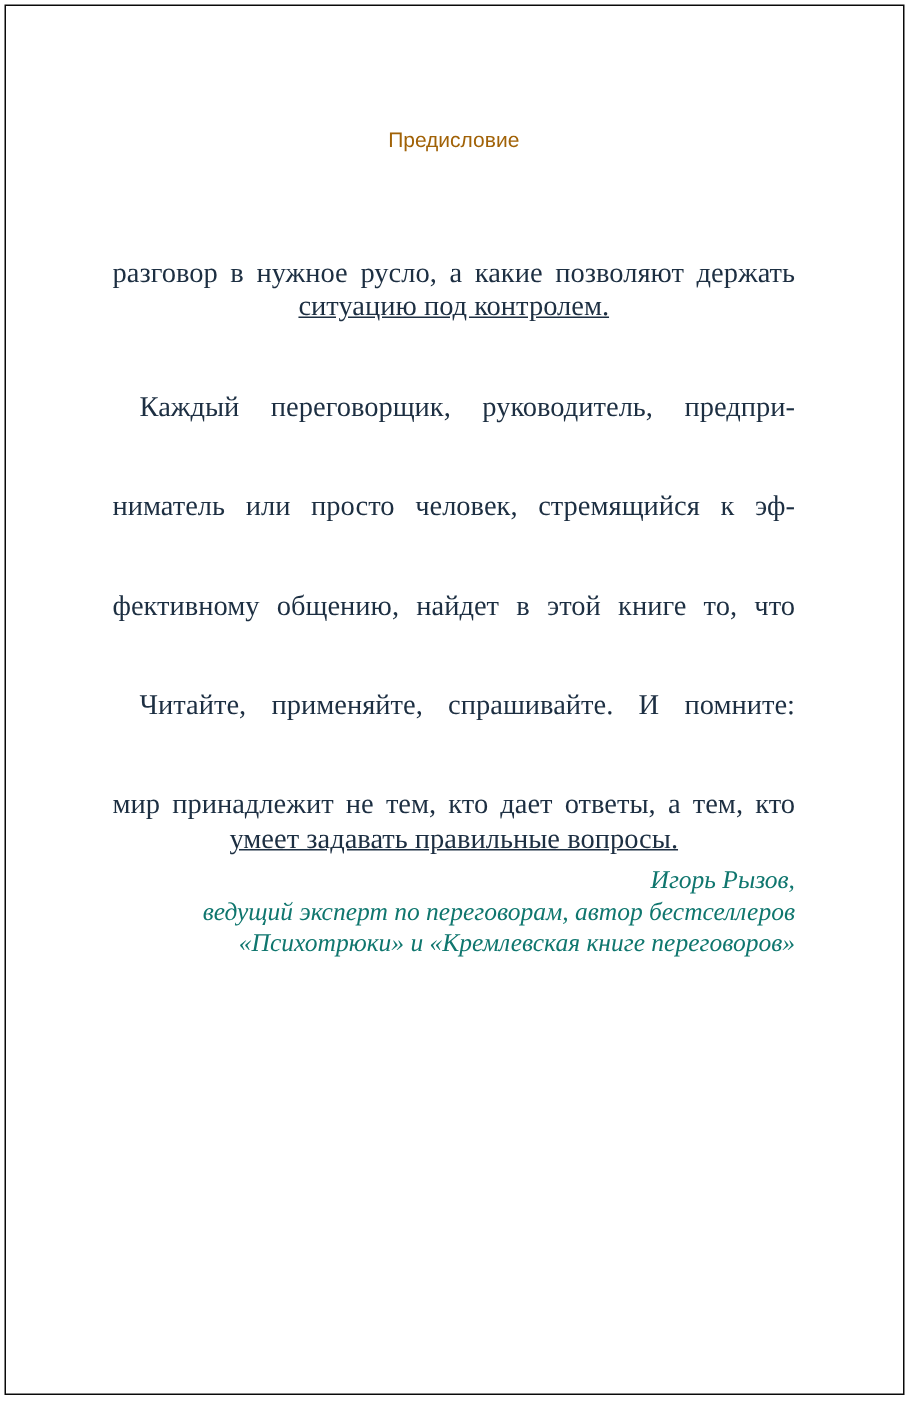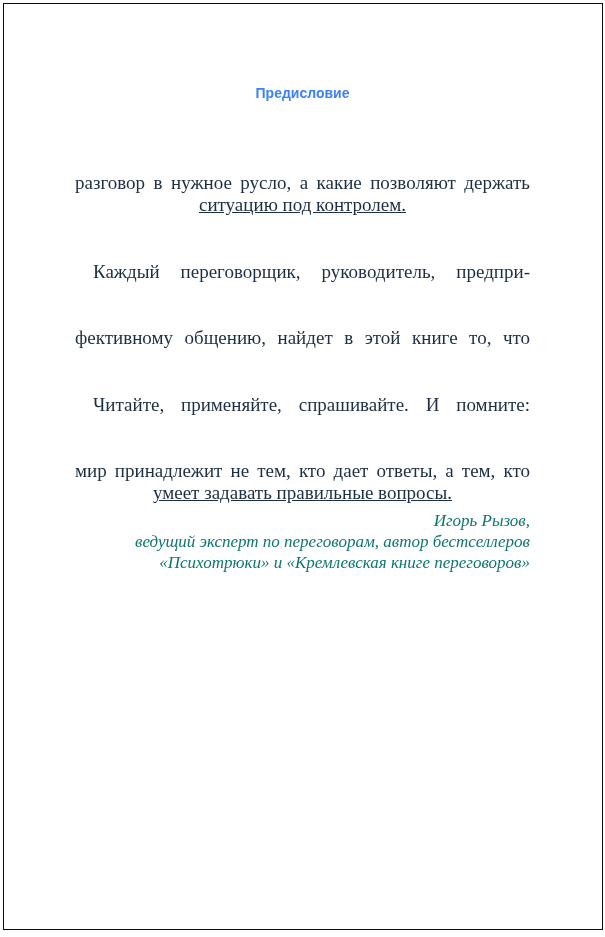--- a/index.html
+++ b/index.html
@@ -26,22 +26,21 @@
   }
   .running-head {
     position: absolute;
     left: 75px;
     width: 455px;
     top: 84px;
     text-align: center;
     font-family: "Liberation Sans", sans-serif;
     font-size: 14px;
     line-height: 18px;
-    color: #3b82f6;
-    font-weight: bold;
+    color: #a16207;
   }
   .text-block {
     position: absolute;
     left: 75px;
     top: 128px;
     width: 455px;
     color: #1d2f42;
     font-size: 19px;
     line-height: 22.4px;
   }
@@ -73,20 +72,21 @@
 <body>
 
 <div class="page-frame"></div>
 
 <div class="running-head">Предисловие</div>
 
 <div class="text-block">
   <div class="body-line j">разговор в нужное русло, а какие позволяют держать</div>
   <div class="body-line pe">ситуацию под контролем.</div>
   <div class="body-line j ind">Каждый переговорщик, руководитель, предпри-</div>
+  <div class="body-line j">ниматель или просто человек, стремящийся к эф-</div>
   <div class="body-line j">фективному общению, найдет в этой книге то, что</div>
   <div class="body-line j ind">Читайте, применяйте, спрашивайте. И помните:</div>
   <div class="body-line j">мир принадлежит не тем, кто дает ответы, а тем, кто</div>
   <div class="body-line pe">умеет задавать правильные вопросы.</div>
 
   <div class="signature">
     <div>Игорь Рызов,</div>
     <div>ведущий эксперт по переговорам, автор бестселлеров</div>
     <div>«Психотрюки» и «Кремлевская книге переговоров»</div>
   </div>

